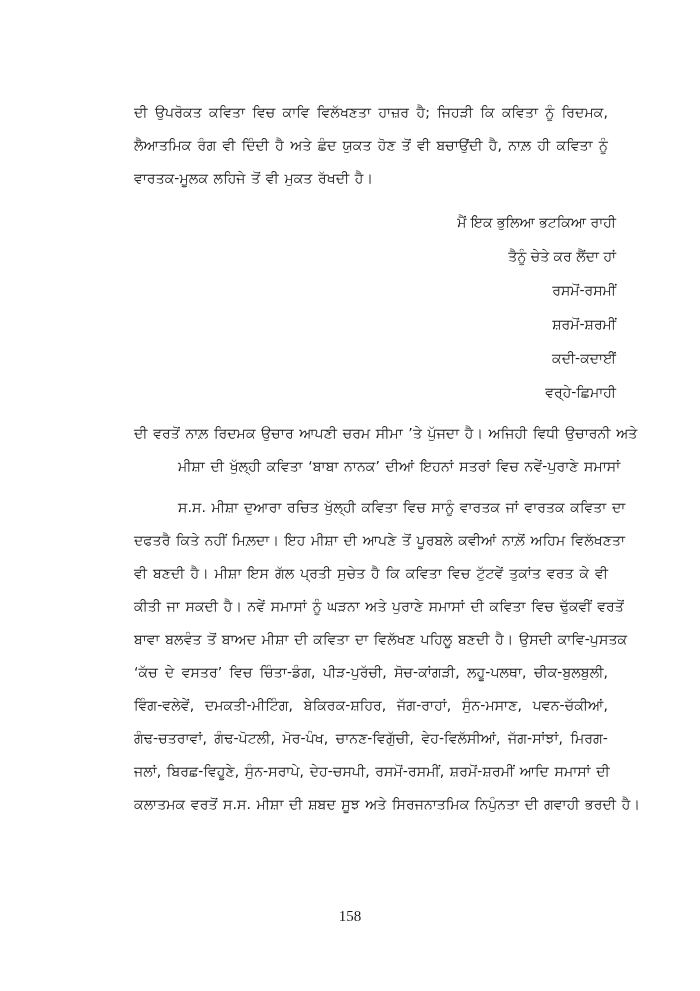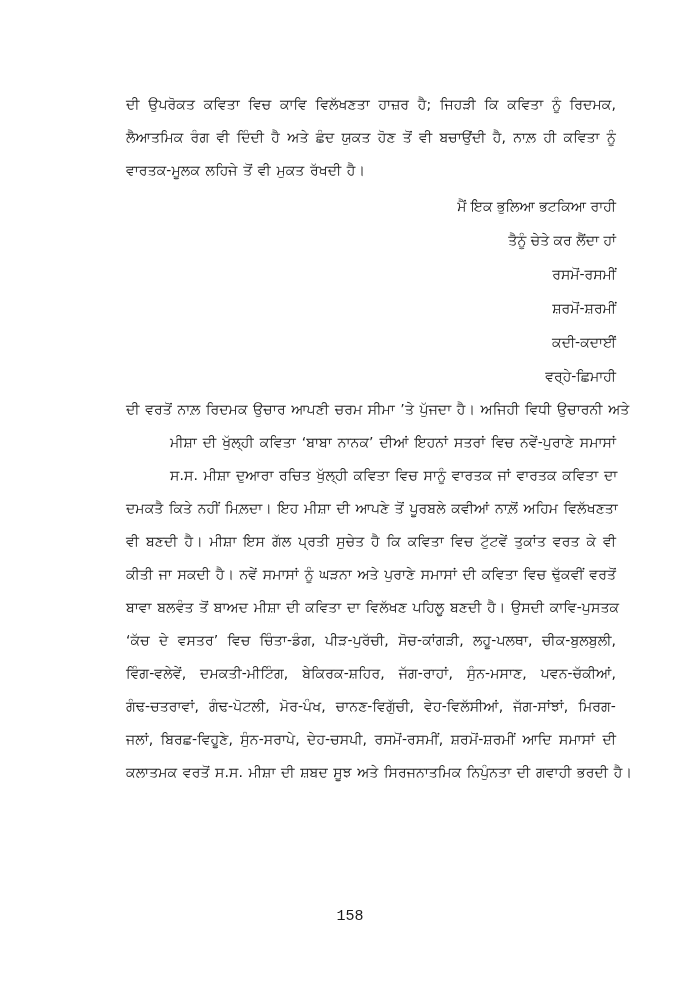--- a/index.html
+++ b/index.html
@@ -55,26 +55,26 @@
       padding-top: 2px;
       padding-bottom: 0px;
       text-align: right;
     }
     .page-number {
       position: absolute;
       left: 0;
       width: 100%;
       top: 908px;
       text-align: center;
-      font-family: Liberation Mono, monospace;
+      font-family: Liberation Serif, serif;
       font-size: 15px;
       color: #1a1a1a;
     }
     .para {
-      margin: 0;
+      margin: 8px;
     }
   </style>
 </head>
 <body>
 
 <div class="page">
   <div class="text-column">
 
     <div class="para">
       <div class="line">ਦੀ ਉਪਰੋਕਤ ਕਵਿਤਾ ਵਿਚ ਕਾਵਿ ਵਿਲੱਖਣਤਾ ਹਾਜ਼ਰ ਹੈ; ਜਿਹੜੀ ਕਿ ਕਵਿਤਾ ਨੂੰ ਰਿਦਮਕ,</div>
@@ -91,21 +91,21 @@
       <div class="poem-line">ਵਰ੍ਹੇ-ਛਿਮਾਹੀ</div>
     </div>
 
     <div class="para">
       <div class="line">ਦੀ ਵਰਤੋਂ ਨਾਲ਼ ਰਿਦਮਕ ਉਚਾਰ ਆਪਣੀ ਚਰਮ ਸੀਮਾ ’ਤੇ ਪੁੱਜਦਾ ਹੈ। ਅਜਿਹੀ ਵਿਧੀ ਉਚਾਰਨੀ ਅਤੇ</div>
       <div class="line indent">ਮੀਸ਼ਾ ਦੀ ਖੁੱਲ੍ਹੀ ਕਵਿਤਾ ‘ਬਾਬਾ ਨਾਨਕ’ ਦੀਆਂ ਇਹਨਾਂ ਸਤਰਾਂ ਵਿਚ ਨਵੇਂ-ਪੁਰਾਣੇ ਸਮਾਸਾਂ</div>
     </div>
 
     <div class="para">
       <div class="line indent">ਸ.ਸ. ਮੀਸ਼ਾ ਦੁਆਰਾ ਰਚਿਤ ਖੁੱਲ੍ਹੀ ਕਵਿਤਾ ਵਿਚ ਸਾਨੂੰ ਵਾਰਤਕ ਜਾਂ ਵਾਰਤਕ ਕਵਿਤਾ ਦਾ</div>
-      <div class="line">ਦਮਕਤੈ ਕਿਤੇ ਨਹੀਂ ਮਿਲ਼ਦਾ। ਇਹ ਮੀਸ਼ਾ ਦੀ ਆਪਣੇ ਤੋਂ ਪੂਰਬਲੇ ਕਵੀਆਂ ਨਾਲ਼ੋਂ ਅਹਿਮ ਵਿਲੱਖਣਤਾ</div>
+      <div class="line">ਦਫਤਰੈ ਕਿਤੇ ਨਹੀਂ ਮਿਲ਼ਦਾ। ਇਹ ਮੀਸ਼ਾ ਦੀ ਆਪਣੇ ਤੋਂ ਪੂਰਬਲੇ ਕਵੀਆਂ ਨਾਲ਼ੋਂ ਅਹਿਮ ਵਿਲੱਖਣਤਾ</div>
       <div class="line">ਵੀ ਬਣਦੀ ਹੈ। ਮੀਸ਼ਾ ਇਸ ਗੱਲ ਪ੍ਰਤੀ ਸੁਚੇਤ ਹੈ ਕਿ ਕਵਿਤਾ ਵਿਚ ਟੁੱਟਵੇਂ ਤੁਕਾਂਤ ਵਰਤ ਕੇ ਵੀ</div>
       <div class="line">ਕੀਤੀ ਜਾ ਸਕਦੀ ਹੈ। ਨਵੇਂ ਸਮਾਸਾਂ ਨੂੰ ਘੜਨਾ ਅਤੇ ਪੁਰਾਣੇ ਸਮਾਸਾਂ ਦੀ ਕਵਿਤਾ ਵਿਚ ਢੁੱਕਵੀਂ ਵਰਤੋਂ</div>
       <div class="line">ਬਾਵਾ ਬਲਵੰਤ ਤੋਂ ਬਾਅਦ ਮੀਸ਼ਾ ਦੀ ਕਵਿਤਾ ਦਾ ਵਿਲੱਖਣ ਪਹਿਲੂ ਬਣਦੀ ਹੈ। ਉਸਦੀ ਕਾਵਿ-ਪੁਸਤਕ</div>
       <div class="line">‘ਕੱਚ ਦੇ ਵਸਤਰ’ ਵਿਚ ਚਿੰਤਾ-ਡੰਗ, ਪੀੜ-ਪੁਰੱਚੀ, ਸੋਚ-ਕਾਂਗੜੀ, ਲਹੂ-ਪਲਥਾ, ਚੀਕ-ਬੁਲਬੁਲੀ,</div>
       <div class="line">ਵਿੰਗ-ਵਲੇਵੇਂ, ਦਮਕਤੀ-ਮੀਟਿੰਗ, ਬੇਕਿਰਕ-ਸ਼ਹਿਰ, ਜੱਗ-ਰਾਹਾਂ, ਸੁੰਨ-ਮਸਾਣ, ਪਵਨ-ਚੱਕੀਆਂ,</div>
       <div class="line">ਗੰਢ-ਚਤਰਾਵਾਂ, ਗੰਢ-ਪੋਟਲੀ, ਮੋਰ-ਪੰਖ, ਚਾਨਣ-ਵਿਗੁੱਚੀ, ਵੇਹ-ਵਿਲੱਸੀਆਂ, ਜੱਗ-ਸਾਂਝਾਂ, ਮਿਰਗ-</div>
       <div class="line">ਜਲਾਂ, ਬਿਰਛ-ਵਿਹੂਣੇ, ਸੁੰਨ-ਸਰਾਪੇ, ਦੇਹ-ਚਸਪੀ, ਰਸਮੋਂ-ਰਸਮੀਂ, ਸ਼ਰਮੋਂ-ਸ਼ਰਮੀਂ ਆਦਿ ਸਮਾਸਾਂ ਦੀ</div>
       <div class="line">ਕਲਾਤਮਕ ਵਰਤੋਂ ਸ.ਸ. ਮੀਸ਼ਾ ਦੀ ਸ਼ਬਦ ਸੂਝ ਅਤੇ ਸਿਰਜਨਾਤਮਿਕ ਨਿਪੁੰਨਤਾ ਦੀ ਗਵਾਹੀ ਭਰਦੀ ਹੈ।</div>
     </div>
 

